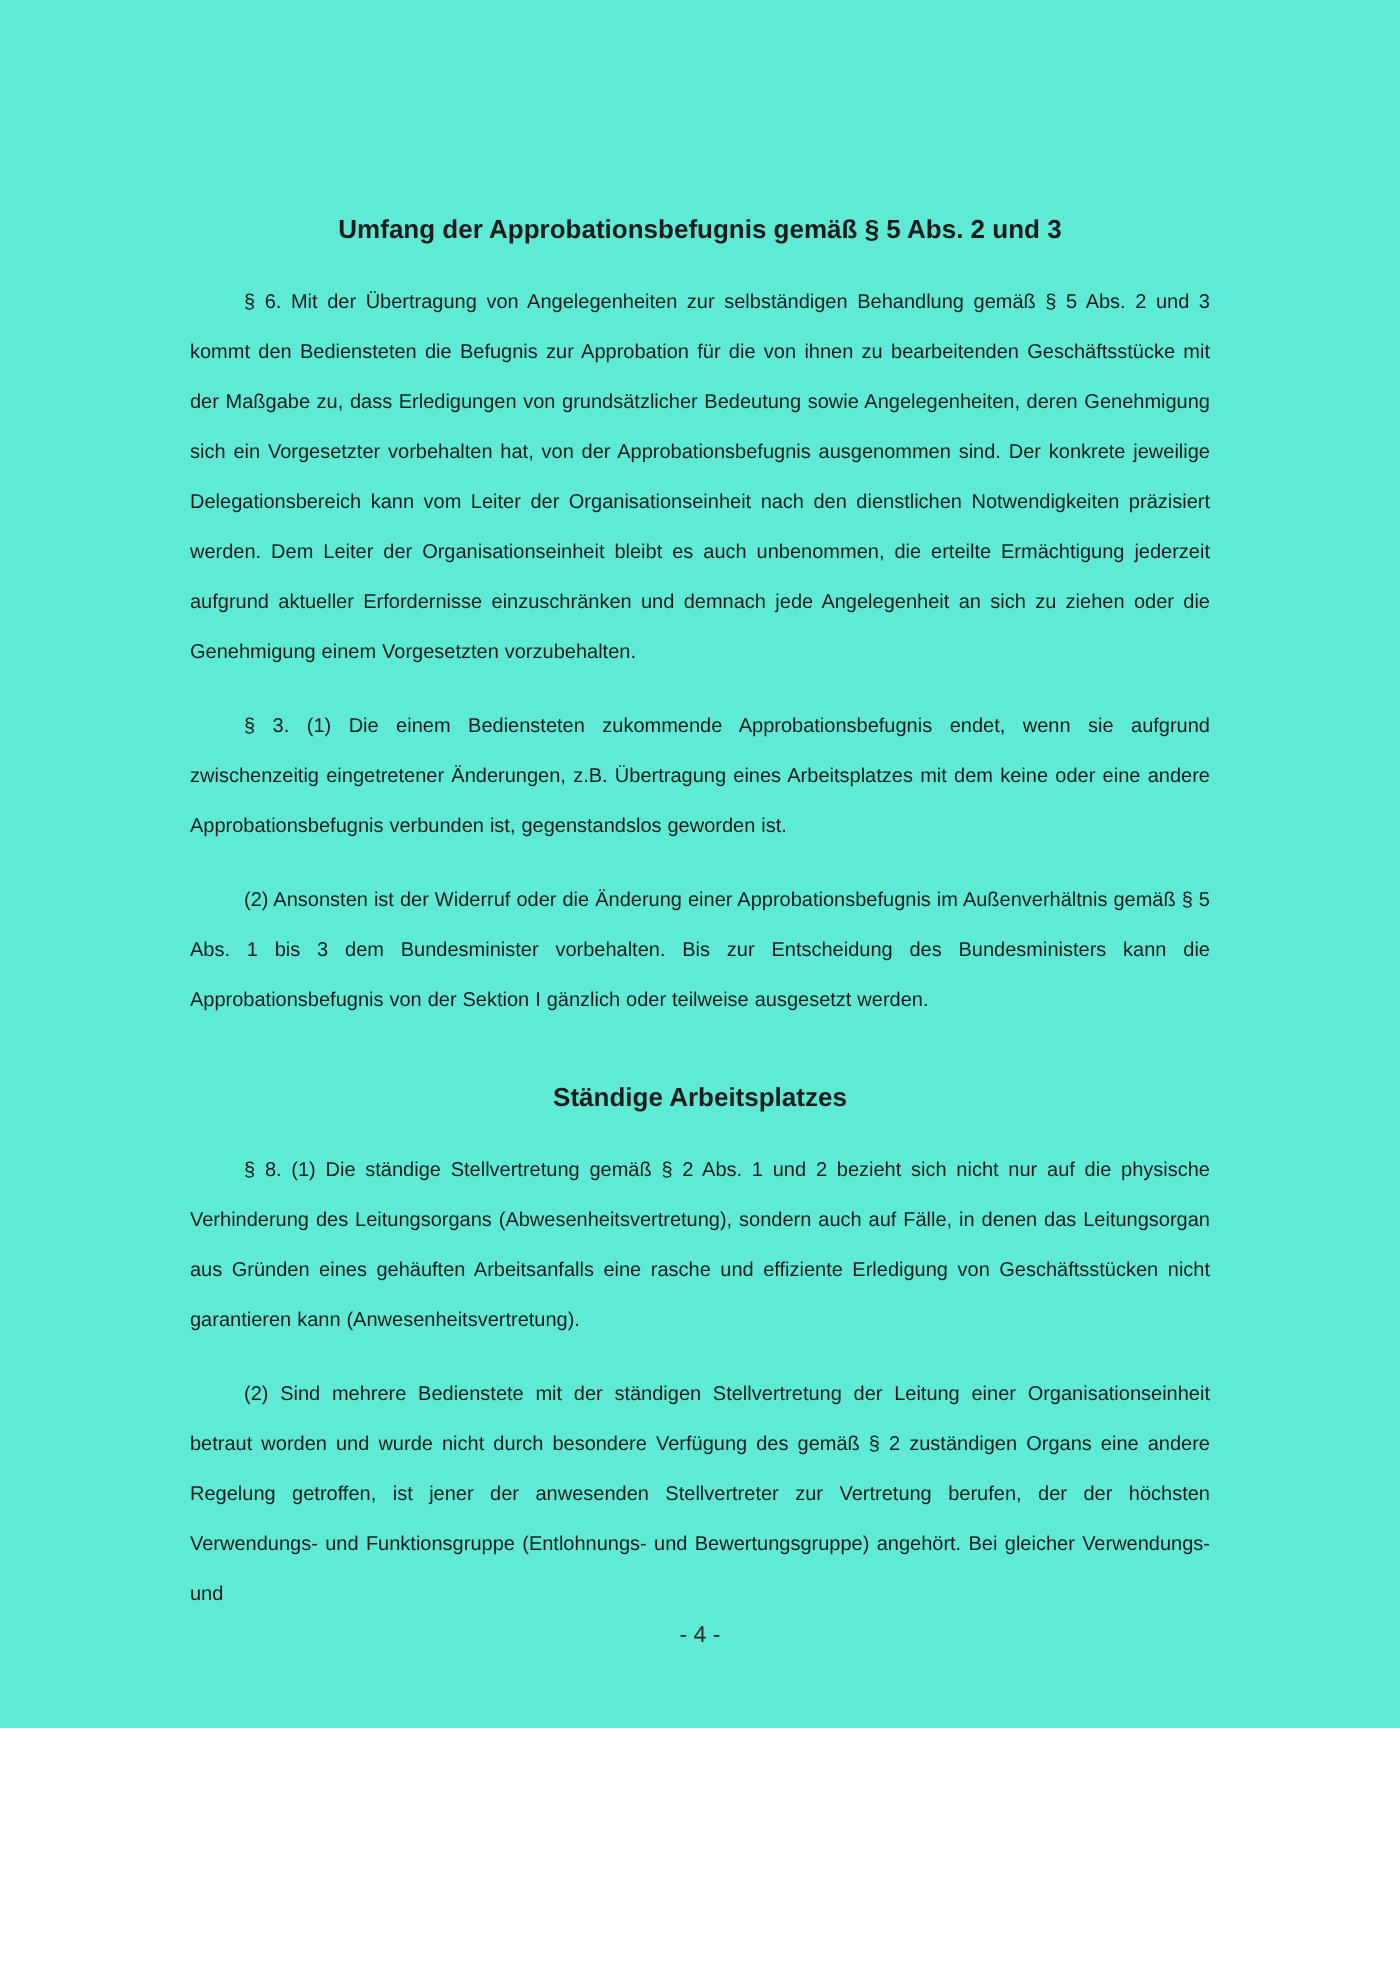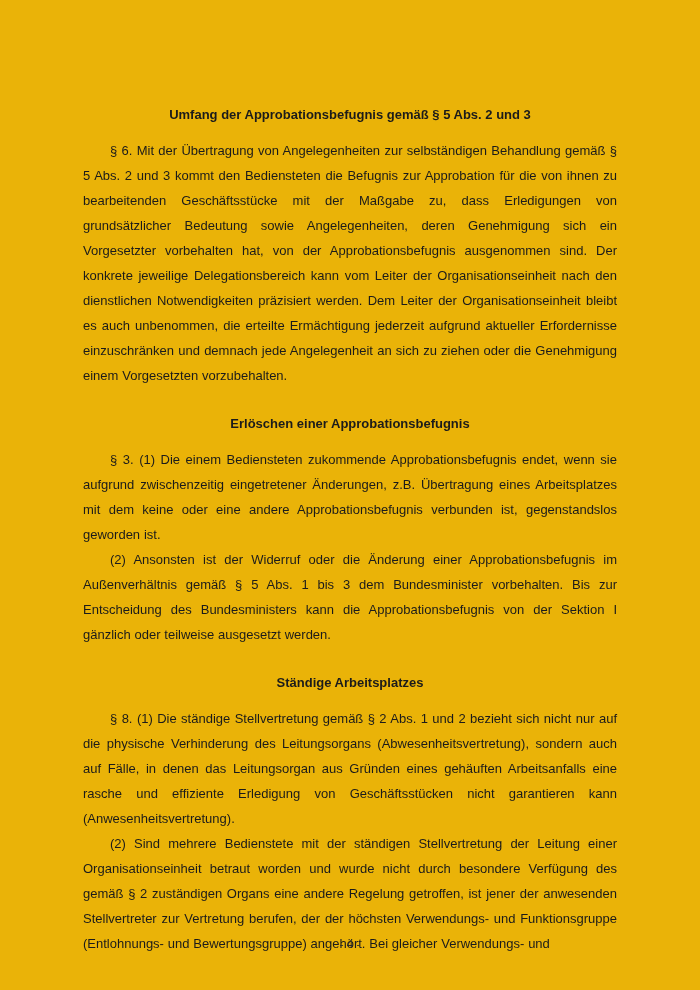--- a/index.html
+++ b/index.html
@@ -9,46 +9,46 @@
   }
   body {
     width: 700px;
     height: 990px;
     font-family: "Liberation Sans", sans-serif;
     color: #1b1b1b;
   }
   .page {
     position: relative;
     width: 700px;
-    height: 990px;
-    background: #eab308;
+    height: 864px;
+    background: #5eead4;
     overflow: hidden;
   }
   .content {
     position: absolute;
     top: 102px;
     left: 83px;
     width: 534px;
   }
   .heading {
     font-size: 13px;
     font-weight: bold;
     line-height: 25px;
     text-align: center;
     margin: 0 0 11px 0;
   }
   .heading.spaced {
     margin-top: 23px;
   }
   .para {
-    font-size: 13px;
+    font-size: 10px;
     line-height: 25px;
     text-align: justify;
     text-indent: 27px;
-    margin: 0;
+    margin: 12px;
     hyphens: none;
     word-spacing: 0.2px;
   }
   .footer {
     position: absolute;
     left: 0;
     right: 0;
     bottom: 40px;
     text-align: center;
     font-size: 11.5px;
@@ -57,21 +57,20 @@
 </style>
 </head>
 <body>
 
 <div class="page">
   <div class="content">
 
     <h2 class="heading">Umfang der Approbationsbefugnis gemäß § 5 Abs. 2 und 3</h2>
     <p class="para">§ 6. Mit der Übertragung von Angelegenheiten zur selbständigen Behandlung gemäß § 5 Abs. 2 und 3 kommt den Bediensteten die Befugnis zur Approbation für die von ihnen zu bearbeitenden Geschäftsstücke mit der Maßgabe zu, dass Erledigungen von grundsätzlicher Bedeutung sowie Angelegenheiten, deren Genehmigung sich ein Vorgesetzter vorbehalten hat, von der Approbationsbefugnis ausgenommen sind. Der konkrete jeweilige Delegationsbereich kann vom Leiter der Organisationseinheit nach den dienstlichen Notwendigkeiten präzisiert werden. Dem Leiter der Organisationseinheit bleibt es auch unbenommen, die erteilte Ermächtigung jederzeit aufgrund aktueller Erfordernisse einzuschränken und demnach jede Angelegenheit an sich zu ziehen oder die Genehmigung einem Vorgesetzten vorzubehalten.</p>
 
-    <h2 class="heading spaced">Erlöschen einer Approbationsbefugnis</h2>
     <p class="para">§ 3. (1) Die einem Bediensteten zukommende Approbationsbefugnis endet, wenn sie aufgrund zwischenzeitig eingetretener Änderungen, z.B. Übertragung eines Arbeitsplatzes mit dem keine oder eine andere Approbationsbefugnis verbunden ist, gegenstandslos geworden ist.</p>
     <p class="para">(2) Ansonsten ist der Widerruf oder die Änderung einer Approbationsbefugnis im Außenverhältnis gemäß § 5 Abs. 1 bis 3 dem Bundesminister vorbehalten. Bis zur Entscheidung des Bundesministers kann die Approbationsbefugnis von der Sektion I gänzlich oder teilweise ausgesetzt werden.</p>
 
     <h2 class="heading spaced">Ständige Arbeitsplatzes</h2>
     <p class="para">§ 8. (1) Die ständige Stellvertretung gemäß § 2 Abs. 1 und 2 bezieht sich nicht nur auf die physische Verhinderung des Leitungsorgans (Abwesenheitsvertretung), sondern auch auf Fälle, in denen das Leitungsorgan aus Gründen eines gehäuften Arbeitsanfalls eine rasche und effiziente Erledigung von Geschäftsstücken nicht garantieren kann (Anwesenheitsvertretung).</p>
     <p class="para">(2) Sind mehrere Bedienstete mit der ständigen Stellvertretung der Leitung einer Organisationseinheit betraut worden und wurde nicht durch besondere Verfügung des gemäß § 2 zuständigen Organs eine andere Regelung getroffen, ist jener der anwesenden Stellvertreter zur Vertretung berufen, der der höchsten Verwendungs- und Funktionsgruppe (Entlohnungs- und Bewertungsgruppe) angehört. Bei gleicher Verwendungs- und</p>
 
   </div>
 
   <div class="footer">- 4 -</div>

